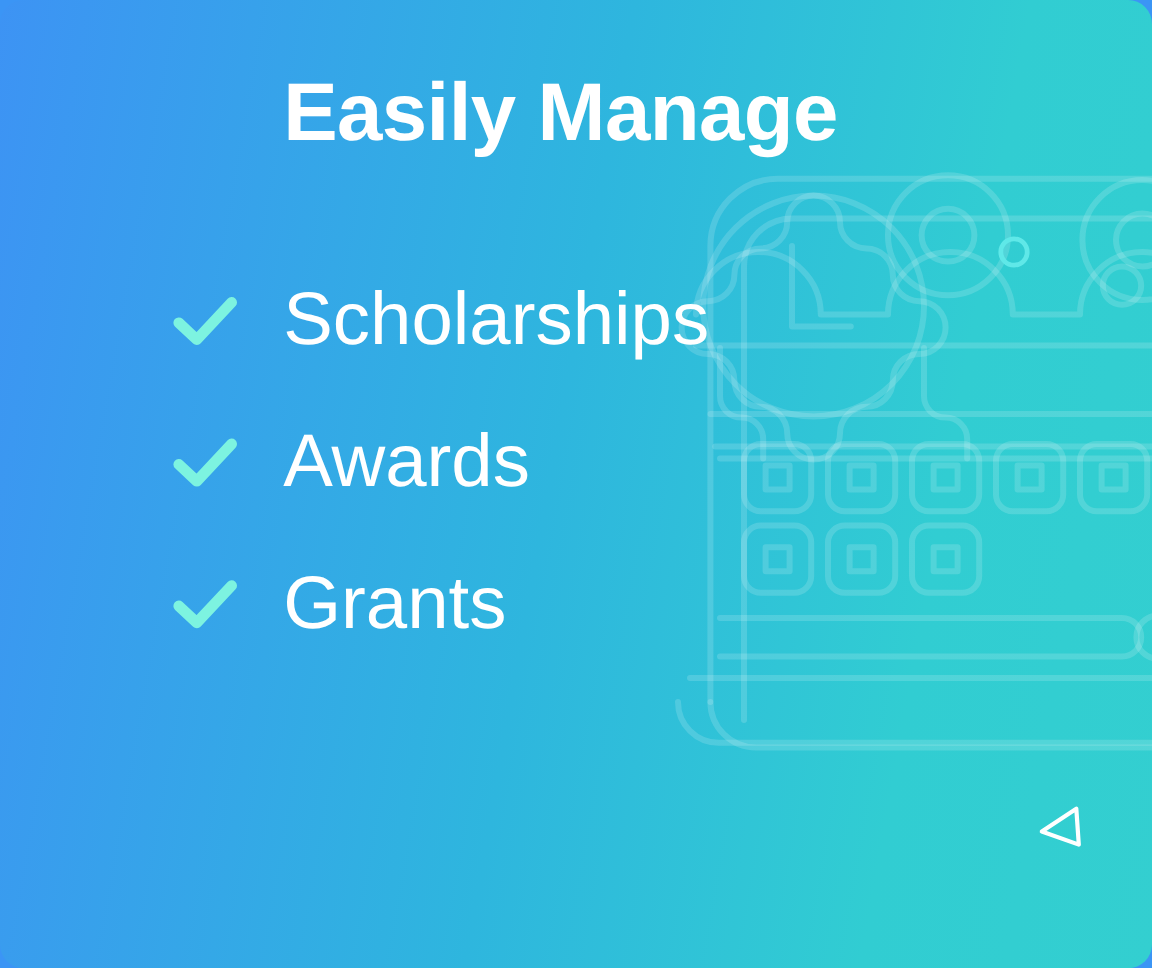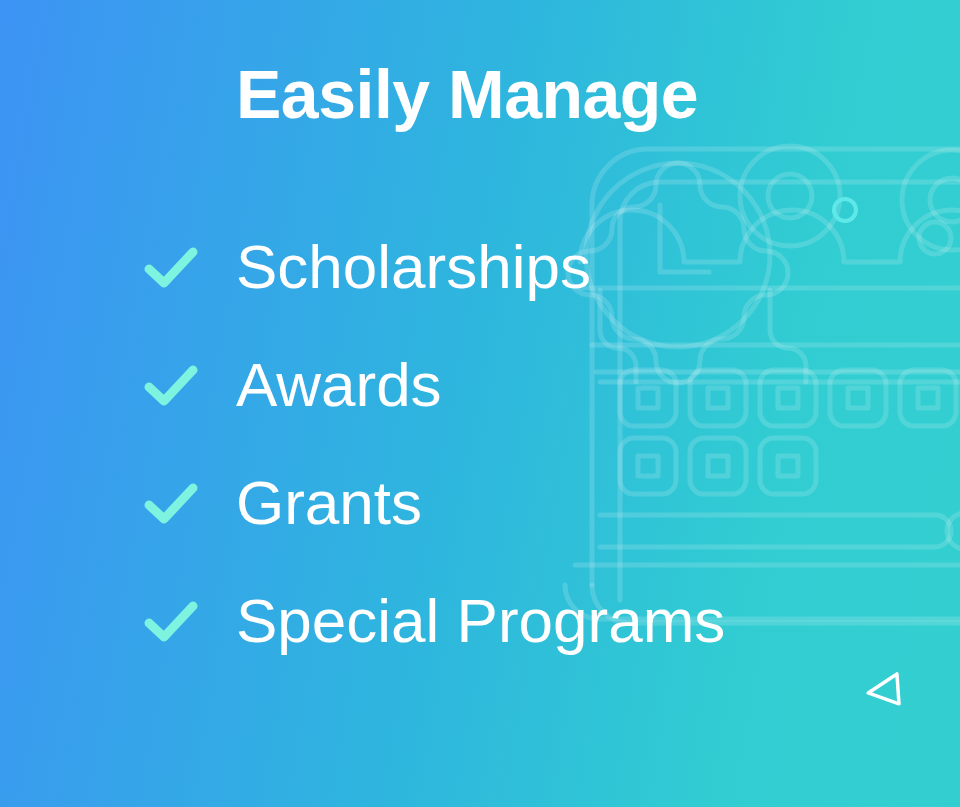--- a/index.html
+++ b/index.html
@@ -14,20 +14,21 @@
     font-family: "Liberation Sans", sans-serif;
     background: #3b95f5;
   }
 
   #promo-card {
     position: relative;
     width: 960px;
     height: 807px;
     overflow: hidden;
     background: linear-gradient(100deg, #3d93f4 0%, #2eb6de 48%, #31cdd2 78%, #33cfd0 100%);
+    border-radius: 20px;
   }
 
   
   #decor-layer {
     position: absolute;
     inset: 0;
     pointer-events: none;
   }
   #decor-layer svg { display:block; width:100%; height:100%; }
 
@@ -204,28 +205,20 @@
 
       <li class="feature-row">
         <span class="check-icon">
           <svg viewBox="0 0 56 56" xmlns="http://www.w3.org/2000/svg">
             <path d="M 6 30 L 21 44 L 50 13" fill="none" stroke="#7df3e0" stroke-width="9" stroke-linecap="round" stroke-linejoin="round"></path>
           </svg>
         </span>
         <span class="feature-label">Grants</span>
       </li>
 
-      <li class="feature-row">
-        <span class="check-icon">
-          <svg viewBox="0 0 56 56" xmlns="http://www.w3.org/2000/svg">
-            <path d="M 6 30 L 21 44 L 50 13" fill="none" stroke="#7df3e0" stroke-width="9" stroke-linecap="round" stroke-linejoin="round"></path>
-          </svg>
-        </span>
-        <span class="feature-label">Special Programs</span>
-      </li>
 
     </ul>
 
     <div id="prev-triangle-button">
       <svg viewBox="0 0 52 52" xmlns="http://www.w3.org/2000/svg">
         <path d="M 42 11 L 42 41 L 12 28 Z" fill="none" stroke="#ffffff" stroke-width="3.5" stroke-linejoin="round" stroke-linecap="round" transform="rotate(-4 26 26)"></path>
       </svg>
     </div>
 
   </div>

